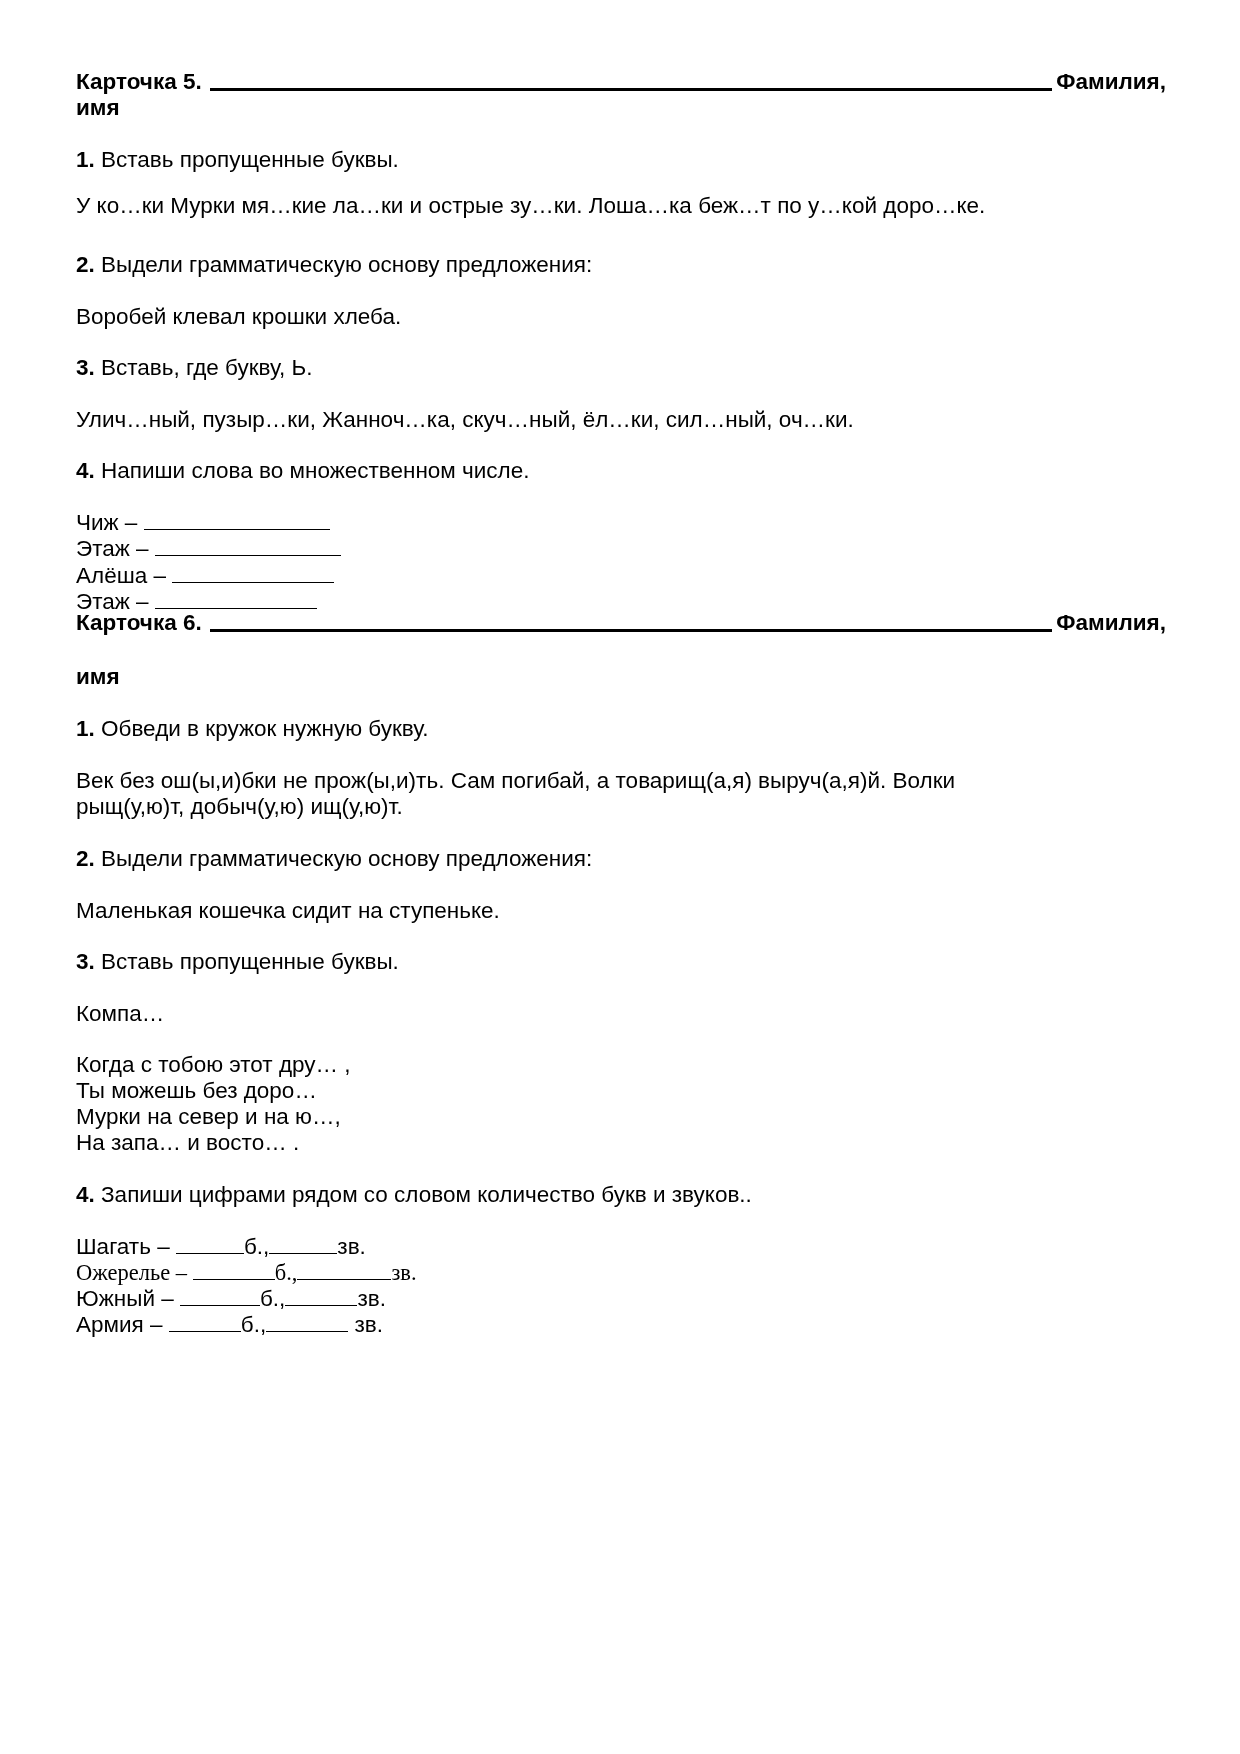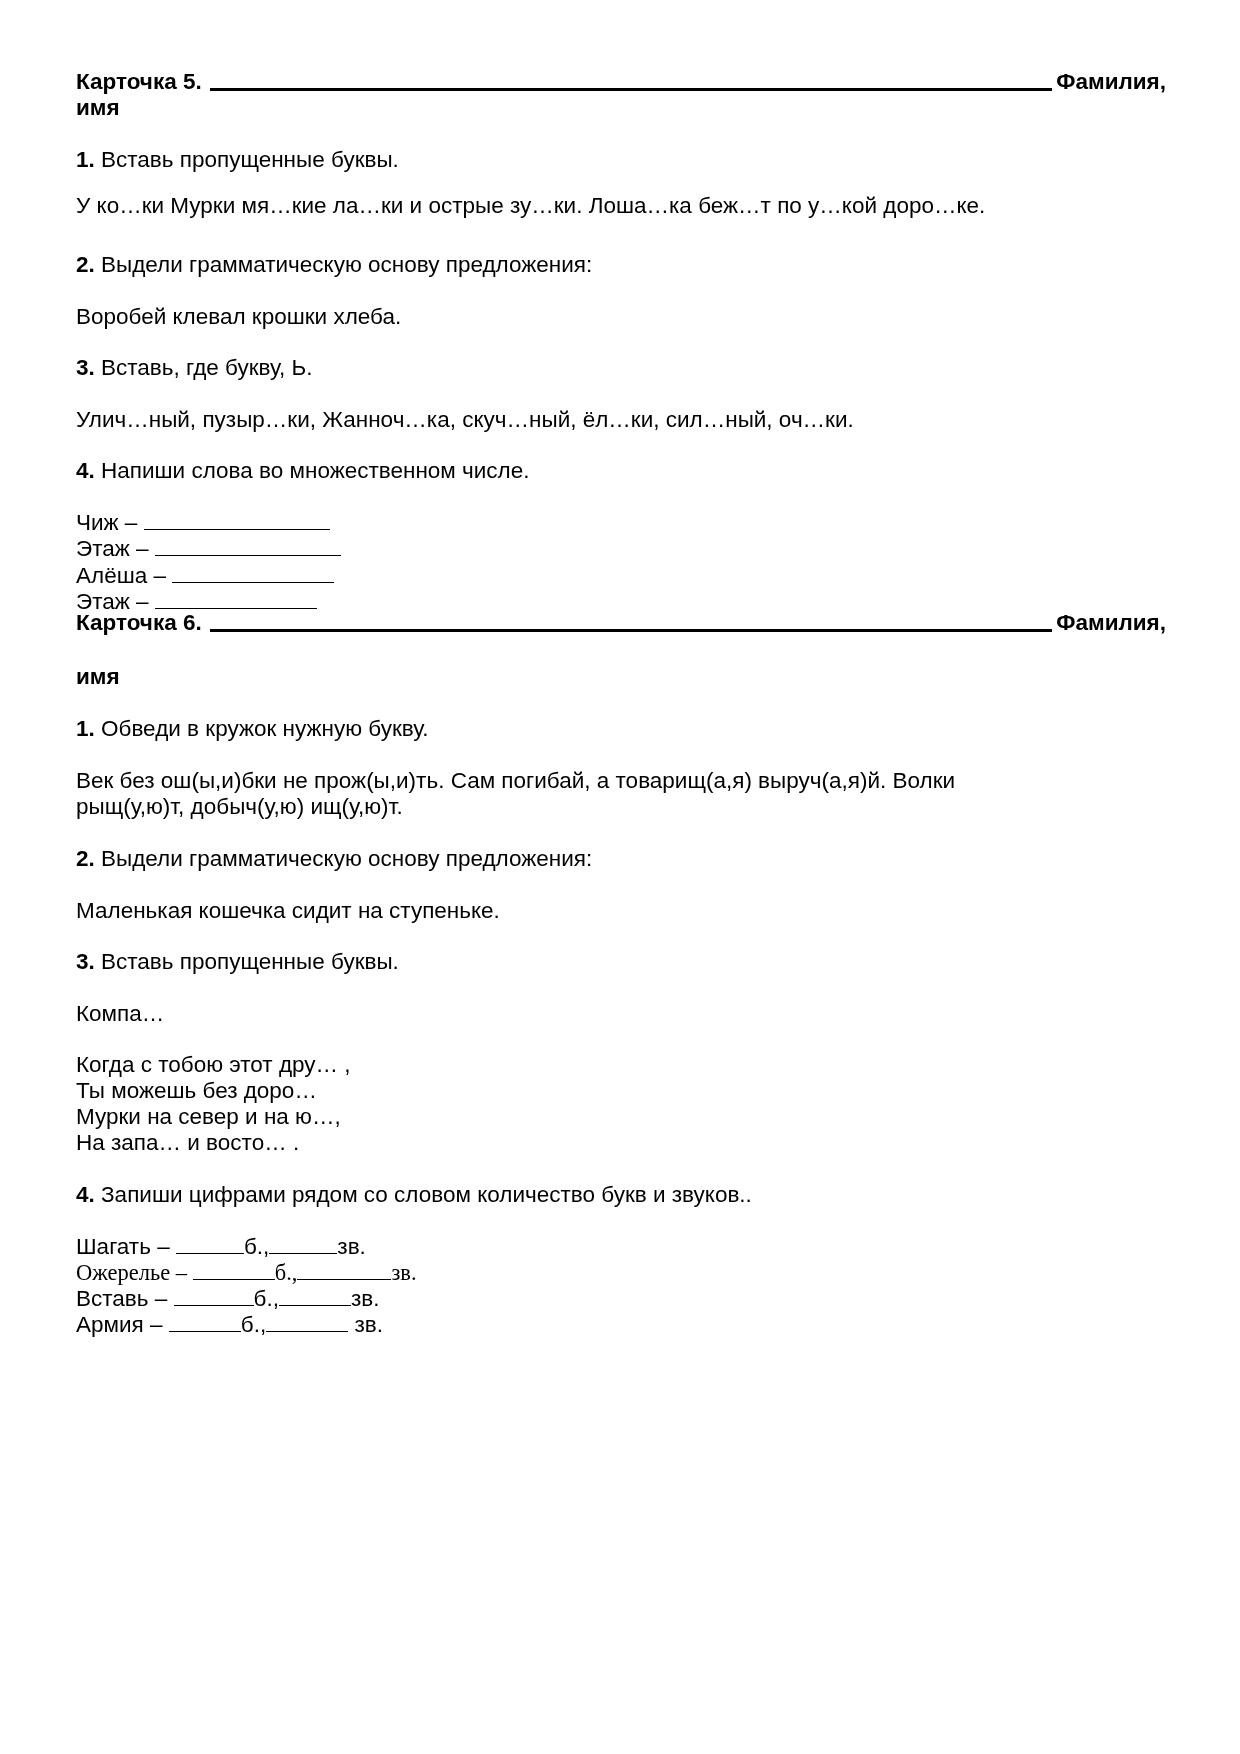--- a/index.html
+++ b/index.html
@@ -100,21 +100,21 @@
 
   <div class="line" style="top:1232px;">
     <span>Шагать –</span>
     <span class="blank" style="width:68px;"></span><span>б.,</span><span class="blank" style="width:68px;"></span><span>зв.</span>
   </div>
   <div class="line" style="top:1258px;font-family:Liberation Serif, serif;">
     <span>Ожерелье –</span>
     <span class="blank" style="width:82px;"></span><span>б.,</span><span class="blank" style="width:94px;"></span><span>зв.</span>
   </div>
   <div class="line" style="top:1284px;">
-    <span>Вставь –</span>
+    <span>Южный –</span>
     <span class="blank" style="width:80px;"></span><span>б.,</span><span class="blank" style="width:72px;"></span><span>зв.</span>
   </div>
   <div class="line" style="top:1310px;">
     <span>Армия –</span>
     <span class="blank" style="width:72px;"></span><span>б.,</span><span class="blank" style="width:82px;"></span>&nbsp;<span>зв.</span>
   </div>
 
 </div>
 
 </body></html>

